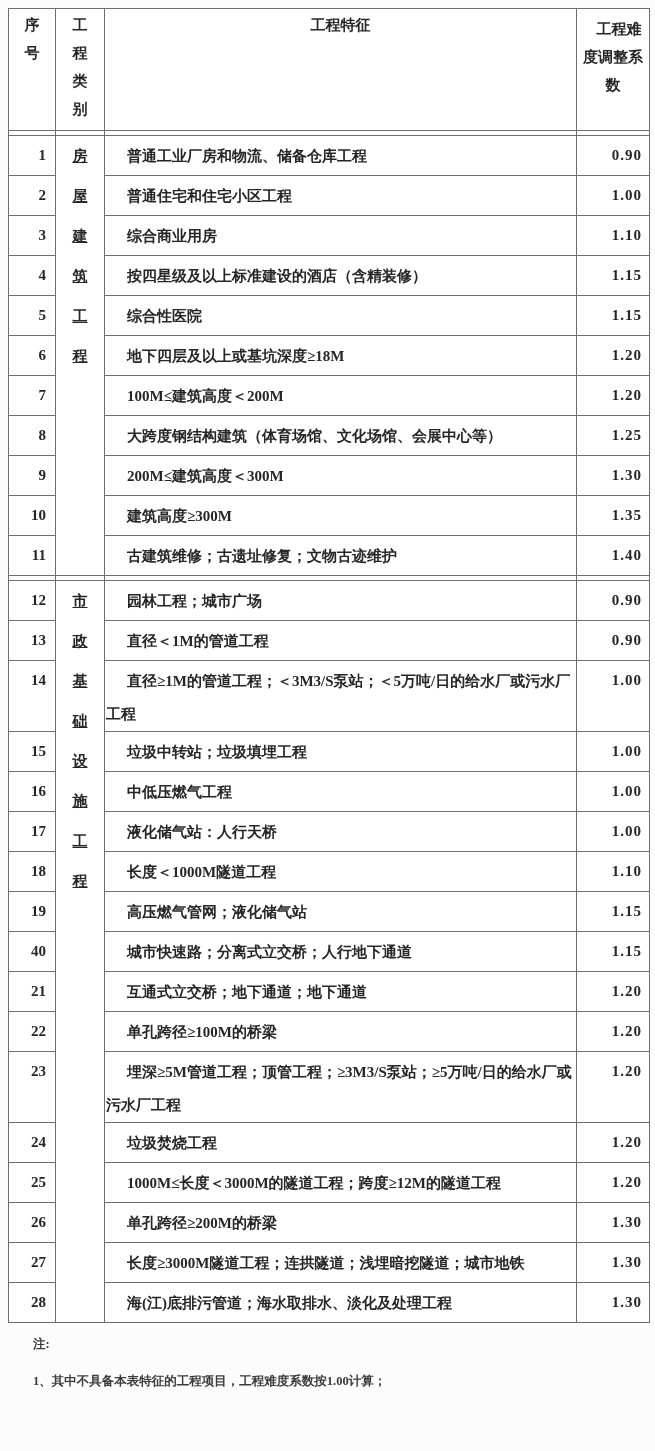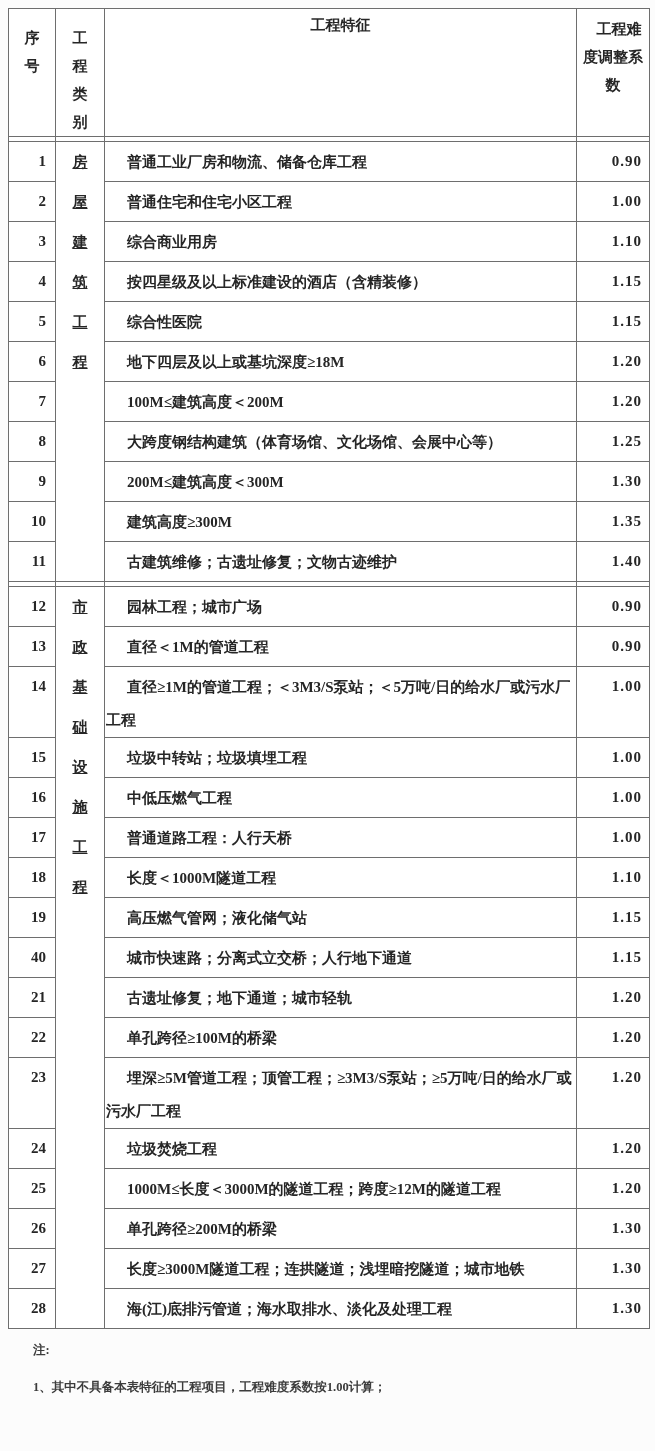--- a/index.html
+++ b/index.html
@@ -28,21 +28,21 @@
     padding: 0;
     font-size: 15px;
     font-weight: bold;
     color: #262626;
     overflow: hidden;
   }
   
   tr.header-row { height: 122px; }
   .vwrap {
     width: 17px;
-    margin: 15px auto 0 auto;
+    margin: 2px auto 0 auto;
     line-height: 28px;
     word-break: break-all;
     text-align: center;
   }
   th.feature-h { text-align: center; padding-top: 7px; font-family: Liberation Serif, serif; }
   .coef-h-text {
     width: 64px;
     margin: 6px auto 12px auto;
     text-indent: 12px;
     text-align: center;
@@ -244,21 +244,21 @@
         <tr class="data-row">
           <td class="no-cell">16</td>
           <td class="feature-cell">
             <div class="feature-text">中低压燃气工程</div>
           </td>
           <td class="coef-cell">1.00</td>
         </tr>
         <tr class="data-row">
           <td class="no-cell">17</td>
           <td class="feature-cell">
-            <div class="feature-text">普通道路工程：人行天桥</div>
+            <div class="feature-text">液化储气站：人行天桥</div>
           </td>
           <td class="coef-cell">1.00</td>
         </tr>
         <tr class="data-row">
           <td class="no-cell">18</td>
           <td class="feature-cell">
             <div class="feature-text">长度＜1000M隧道工程</div>
           </td>
           <td class="coef-cell">1.10</td>
         </tr>
@@ -272,21 +272,21 @@
         <tr class="data-row">
           <td class="no-cell">40</td>
           <td class="feature-cell">
             <div class="feature-text">城市快速路；分离式立交桥；人行地下通道</div>
           </td>
           <td class="coef-cell">1.15</td>
         </tr>
         <tr class="data-row">
           <td class="no-cell">21</td>
           <td class="feature-cell">
-            <div class="feature-text">古遗址修复；地下通道；城市轻轨</div>
+            <div class="feature-text">互通式立交桥；地下通道；地下通道</div>
           </td>
           <td class="coef-cell">1.20</td>
         </tr>
         <tr class="data-row">
           <td class="no-cell">22</td>
           <td class="feature-cell">
             <div class="feature-text">单孔跨径≥100M的桥梁</div>
           </td>
           <td class="coef-cell">1.20</td>
         </tr>

